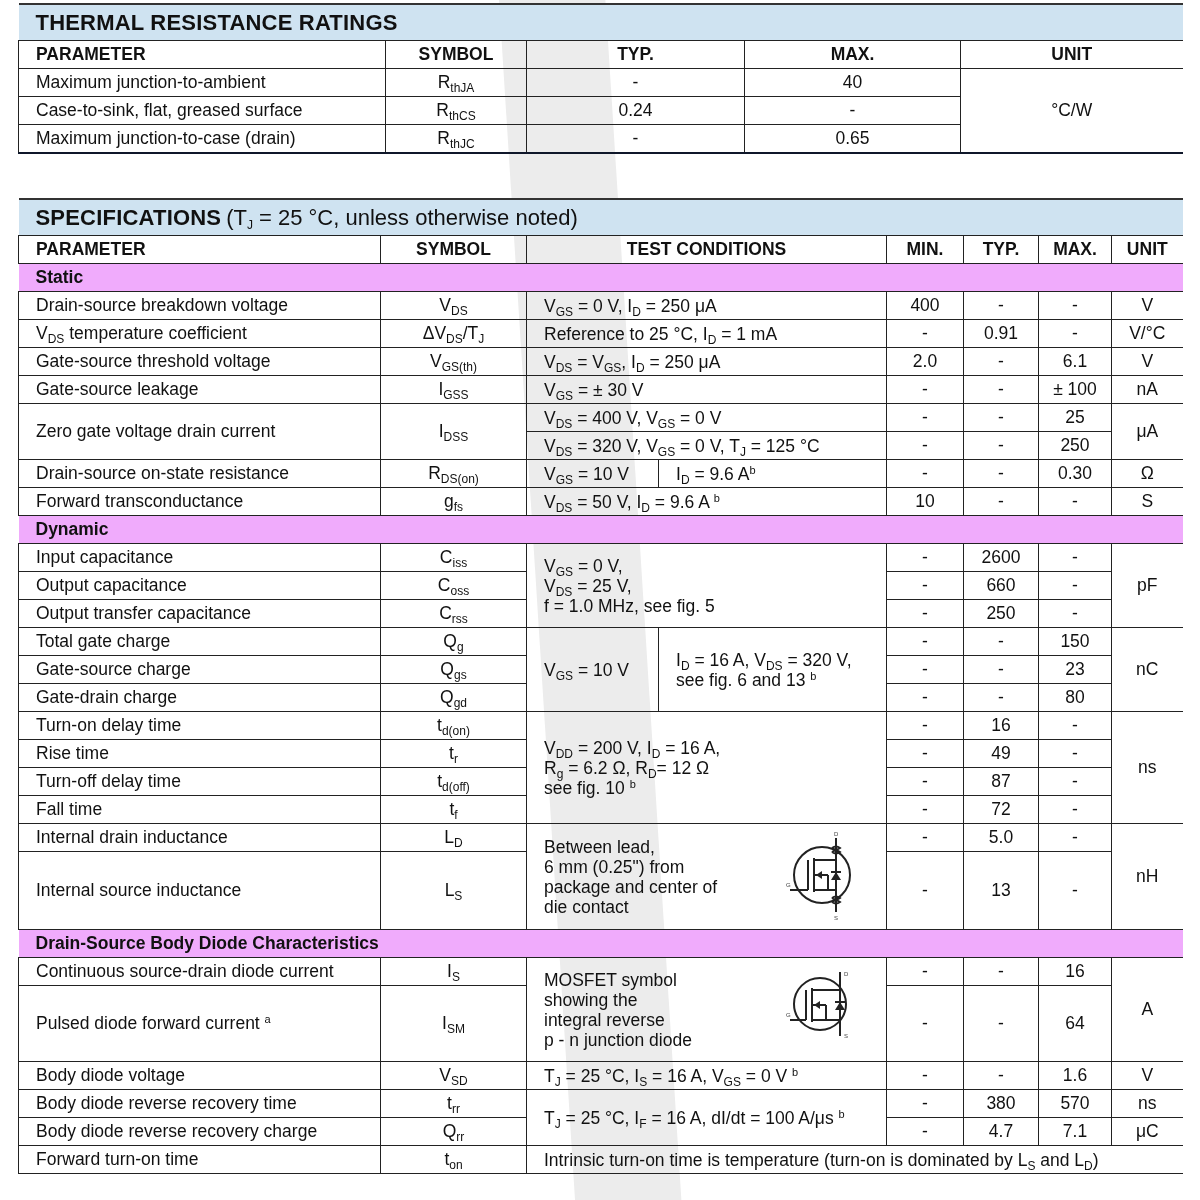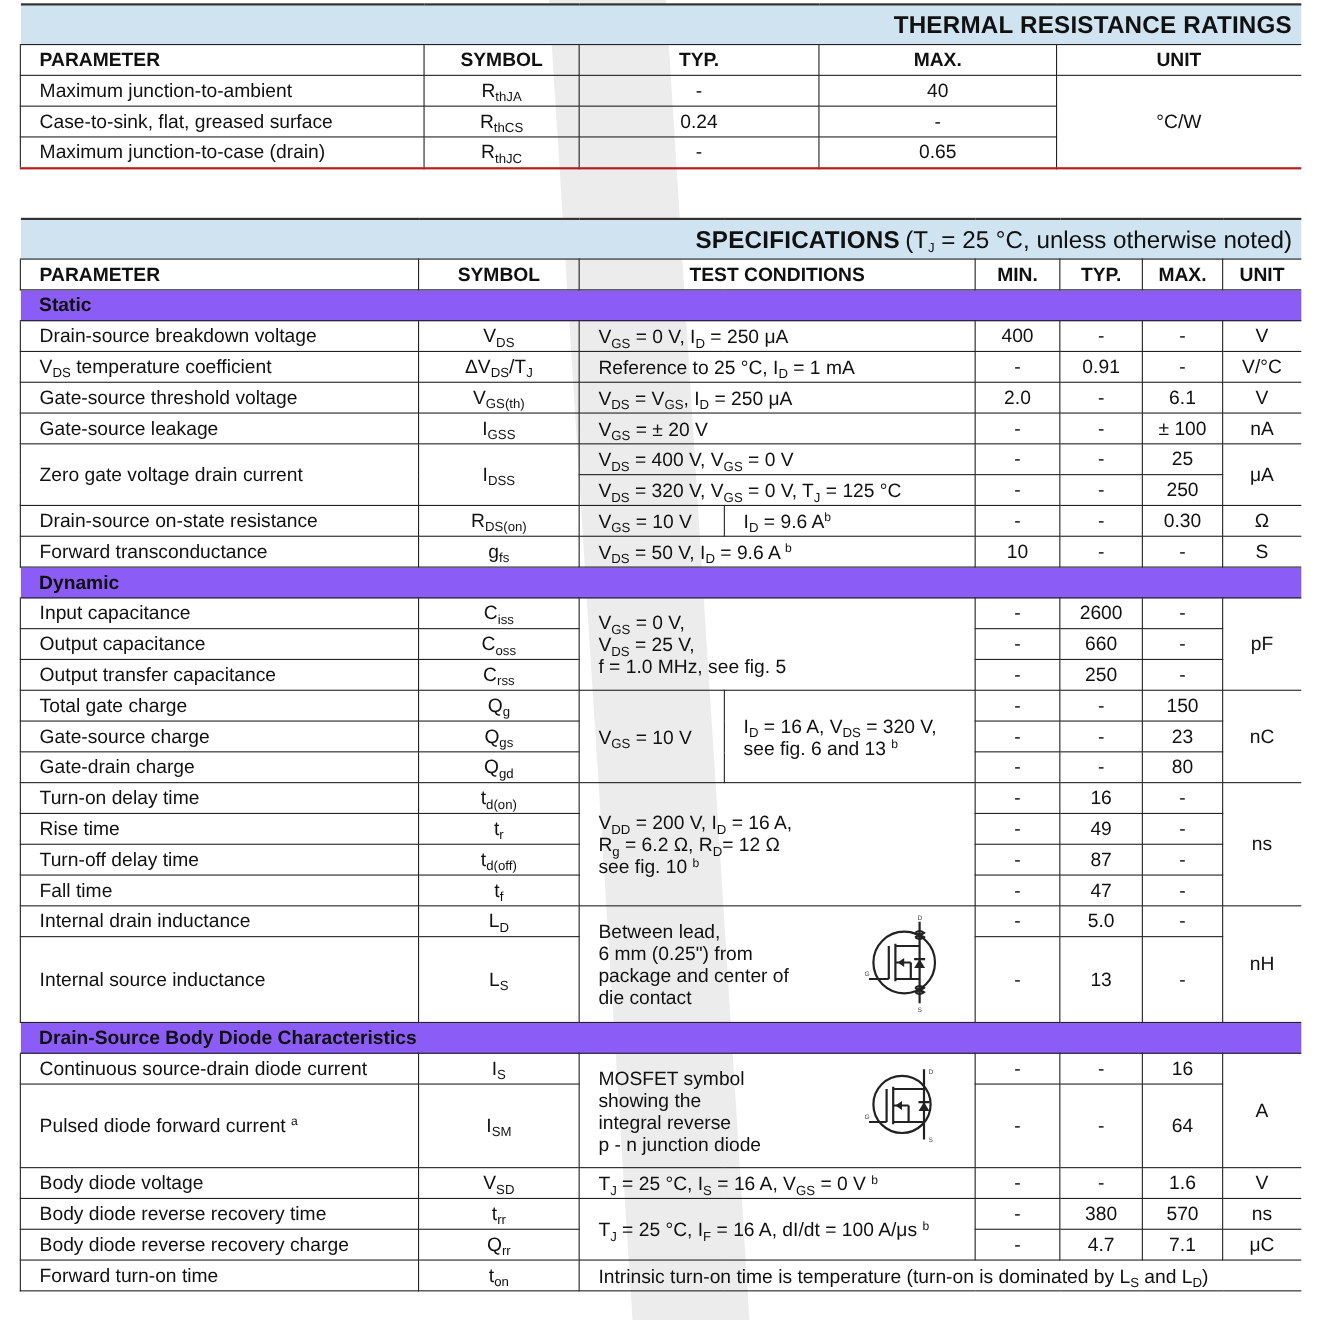--- a/index.html
+++ b/index.html
@@ -16,28 +16,28 @@
   }
   .tbl { position: absolute; left: 18px; width: 1164px; z-index: 1; }
   table { border-collapse: collapse; width: 100%; table-layout: fixed; }
   td, th {
     border: 1.5px solid #222; padding: 0 8px; font-size: 17.5px; height: 27px;
     vertical-align: middle; text-align: center; background: transparent;
     white-space: nowrap;
   }
   td.l, th.l { text-align: left; padding-left: 17px; }
   tr.title td {
-    background: #cfe3f1; text-align: right; padding-left: 17px; height: 35px;
+    background: #cfe3f1; text-align: left; padding-left: 17px; height: 35px;
     border-left: none; border-right: none; border-top: 2.5px solid #333;
   }
   .tt { font-weight: 900; font-size: 22px; letter-spacing: 0.2px; }
   .ttn { font-size: 22px; font-weight: normal; }
   th { font-weight: bold; font-size: 17.5px; margin-top: 27px; }
   tr.section td {
-    background: #8b5cf6; text-align: left; padding-left: 17px; font-weight: bold;
+    background: #f0abfc; text-align: left; padding-left: 17px; font-weight: bold;
     border-left: none; border-right: none;
   }
   td:first-child, th:first-child { border-left: 1.5px solid #222; }
   td:last-child, th:last-child { border-right: none; }
   sub { font-size: 12px; vertical-align: -4px; line-height: 0; }
   sup { font-size: 11px; vertical-align: 6px; line-height: 0; }
   .cond { text-align: left; white-space: normal; line-height: 20px; padding-left: 17px; }
   .icon-box { position: absolute; }
 </style>
 </head>
@@ -71,21 +71,21 @@
     <td>-</td>
     <td>40</td>
     <td rowspan="3">°C/W</td>
   </tr>
   <tr>
     <td class="l">Case-to-sink, flat, greased surface</td>
     <td><span>R</span><sub>thCS</sub></td>
     <td>0.24</td>
     <td>-</td>
   </tr>
-  <tr style="border-bottom:2px solid #b91c1c">
+  <tr style="border-bottom:2px solid #0f172a">
     <td class="l">Maximum junction-to-case (drain)</td>
     <td><span>R</span><sub>thJC</sub></td>
     <td>-</td>
     <td>0.65</td>
   </tr>
 </tbody>
     </table>
 </div>
 
 <div class="tbl" style="top:198px;">
@@ -144,21 +144,21 @@
     <td>V<sub>GS(th)</sub></td>
     <td colspan="2" class="cond">V<sub>DS</sub> = V<sub>GS</sub>, I<sub>D</sub> = 250 μA</td>
     <td>2.0</td>
     <td>-</td>
     <td>6.1</td>
     <td>V</td>
   </tr>
   <tr>
     <td class="l">Gate-source leakage</td>
     <td>I<sub>GSS</sub></td>
-    <td colspan="2" class="cond">V<sub>GS</sub><span> = ± 20 V</span></td>
+    <td colspan="2" class="cond">V<sub>GS</sub><span> = ± 30 V</span></td>
     <td>-</td>
     <td>-</td>
     <td>± 100</td>
     <td>nA</td>
   </tr>
   <tr>
     <td class="l" rowspan="2">Zero gate voltage drain current</td>
     <td rowspan="2">I<sub>DSS</sub></td>
     <td colspan="2" class="cond">V<sub>DS</sub> = 400 V, V<sub>GS</sub> = 0 V</td>
     <td>-</td>
@@ -271,21 +271,21 @@
     <td class="l">Turn-off delay time</td>
     <td>t<sub>d(off)</sub></td>
     <td>-</td>
     <td>87</td>
     <td>-</td>
   </tr>
   <tr>
     <td class="l">Fall time</td>
     <td>t<sub>f</sub></td>
     <td>-</td>
-    <td>47</td>
+    <td>72</td>
     <td>-</td>
   </tr>
 
   <tr>
     <td class="l">Internal drain inductance</td>
     <td>L<sub>D</sub></td>
     <td colspan="2" rowspan="2" class="cond" style="position:relative">
       <span>Between lead,</span><br>
       <span>6 mm (0.25") from</span><br>
       <span>package and center of</span><br>

